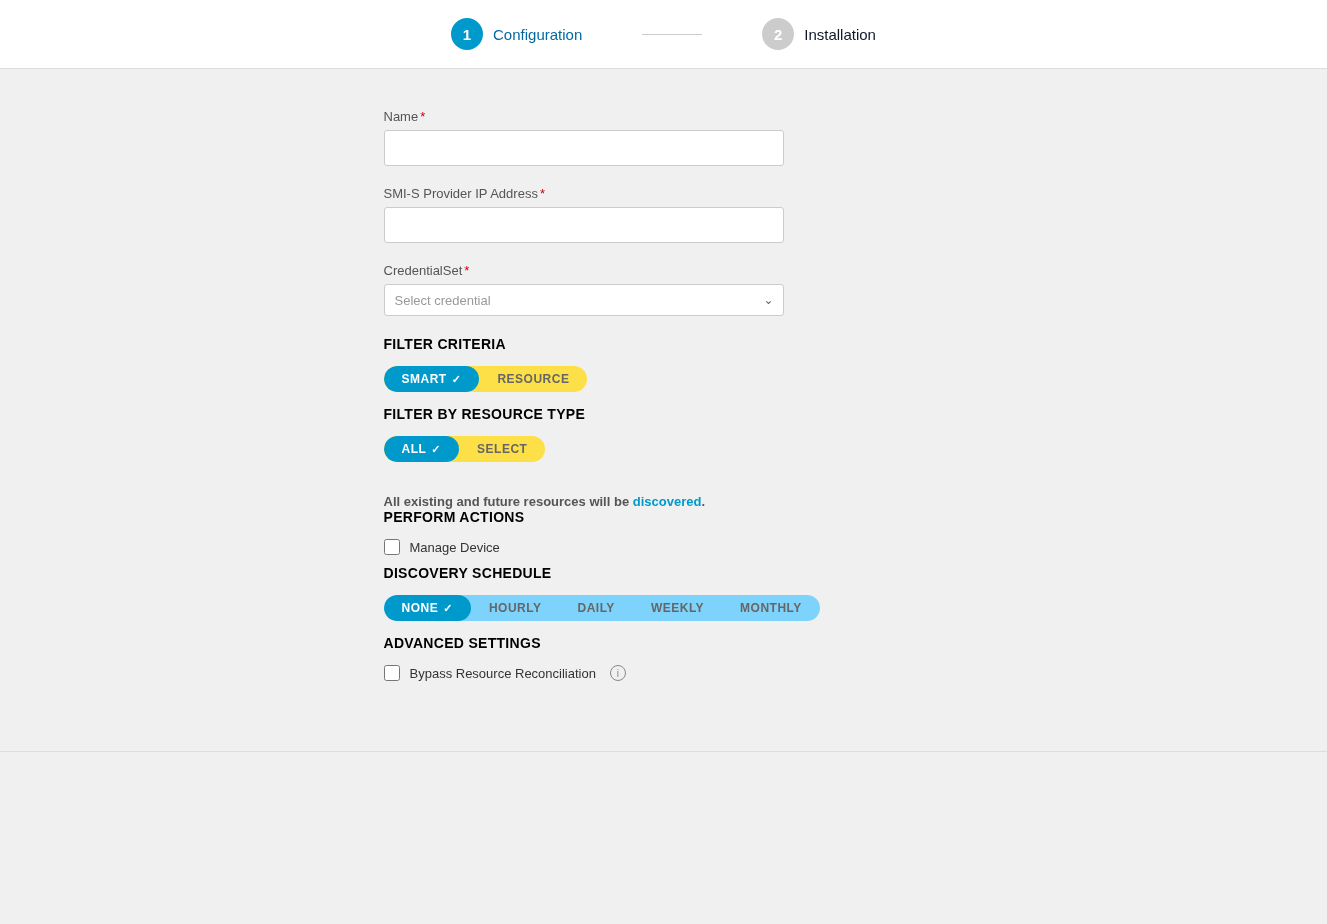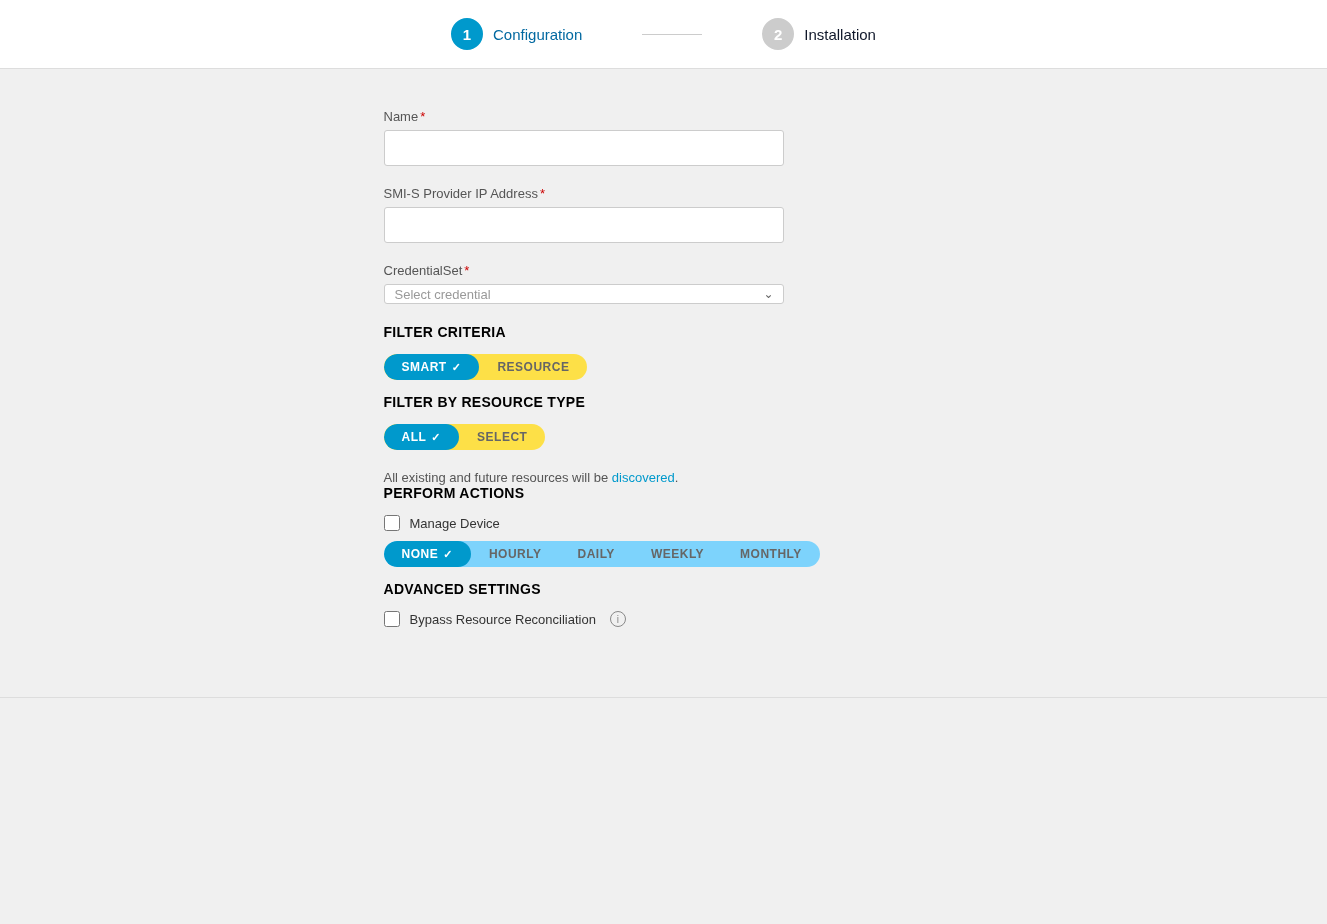--- a/index.html
+++ b/index.html
@@ -90,21 +90,21 @@
       outline: none;
     }
 
     
     .select-wrapper {
       position: relative;
       max-width: 400px;
     }
     .form-select {
       width: 100%;
-      height: 20px;
+      height: 32px;
       border: 1px solid #ccc;
       border-radius: 3px;
       padding: 0 32px 0 10px;
       font-size: 13px;
       background: #fff;
       appearance: none;
       color: #999;
       cursor: pointer;
       outline: none;
     }
@@ -167,21 +167,22 @@
       background: #7dd3fc;
       border-radius: 20px;
       overflow: hidden;
       margin-bottom: 14px;
     }
 
     
     .description-text {
       font-size: 13px;
       color: #555;
-      margin-top: 6px;
+      margin-top: 18px;
+      font-weight: bold;
     }
     .description-text .highlight {
       color: #0099cc;
     }
 
     
     .checkbox-group {
       display: flex;
       align-items: center;
       gap: 10px;
@@ -306,20 +307,21 @@
 
   
   <div class="section-header">PERFORM ACTIONS</div>
 
   <div class="checkbox-group">
     <input type="checkbox" class="checkbox-input" style="">
     <label class="checkbox-label">Manage Device</label>
   </div>
 
   
+  <div class="section-header">DISCOVERY SCHEDULE</div>
 
   <div class="toggle-group-schedule toggle-group">
     <button class="toggle-btn active">
       <span>NONE</span>
       <span class="check">✓</span>
     </button>
     <button class="toggle-btn inactive">
       <span>HOURLY</span>
     </button>
     <button class="toggle-btn inactive">

